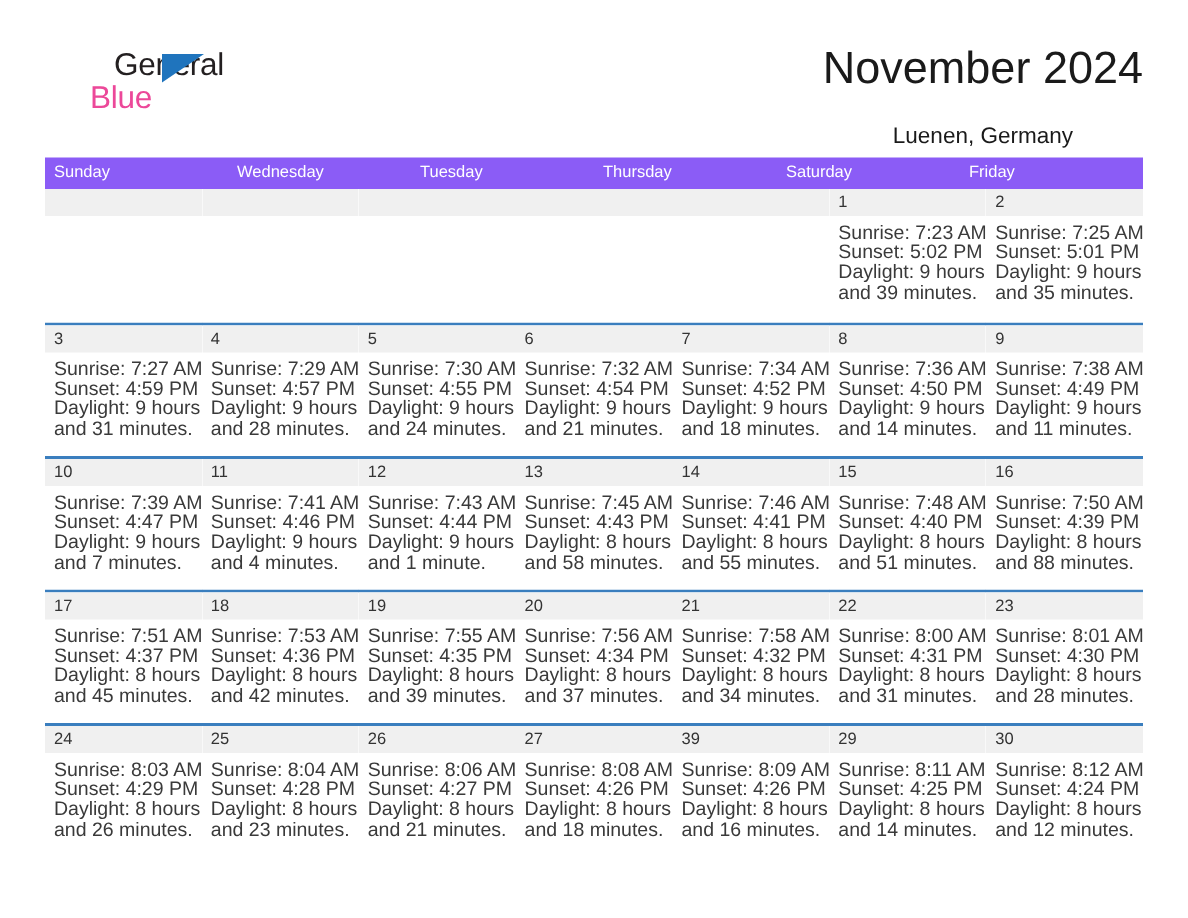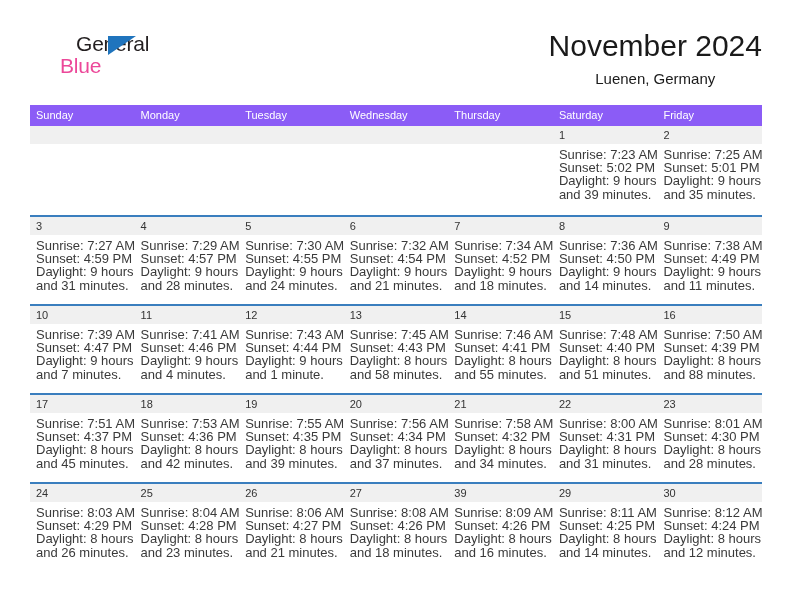--- a/index.html
+++ b/index.html
@@ -72,21 +72,21 @@
   .cal-title {
     font-size: 30px;
     color: #1a1a1a;
     line-height: 36px;
     white-space: nowrap;
   }
   .cal-subtitle {
     font-size: 15px;
     color: #1a1a1a;
     line-height: 22px;
-    margin-top: 4px;
+    margin-top: 16px;
     white-space: nowrap;
   }
 
   
   .calendar {
     position: absolute;
     left: 30px;
     top: 105px;
     width: 732px;
   }
@@ -159,23 +159,22 @@
     <div class="titles">
       <div class="cal-title">November 2024</div>
       <div class="cal-subtitle">Luenen, Germany</div>
     </div>
 
   </div>
 
   <div class="calendar">
     <div class="dow-row">
       <div class="dow">Sunday</div>
-      <div class="dow">Monday</div>
+      <div class="dow">Wednesday</div>
       <div class="dow">Tuesday</div>
-      <div class="dow">Wednesday</div>
       <div class="dow">Thursday</div>
       <div class="dow">Saturday</div>
       <div class="dow">Friday</div>
     </div>
 
     <div id="weeks-container">
         <div class="week first">
           <div class="day empty">
             <div class="day-num-band"></div>
           </div>

